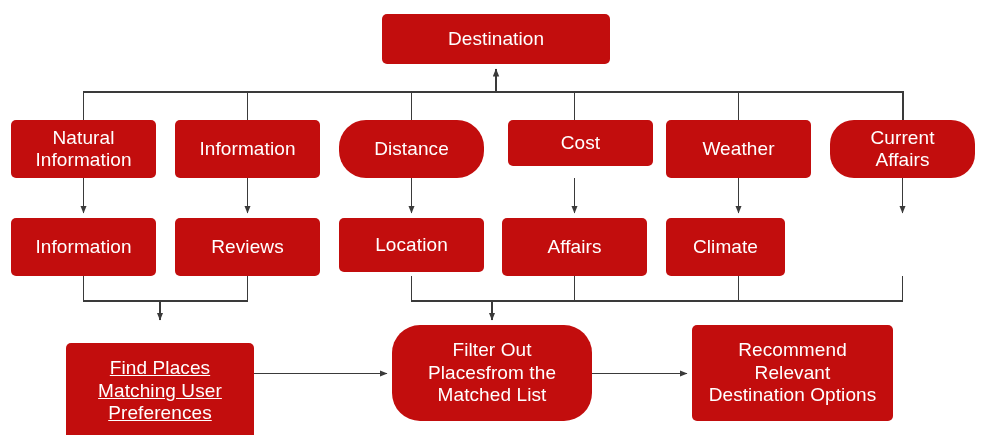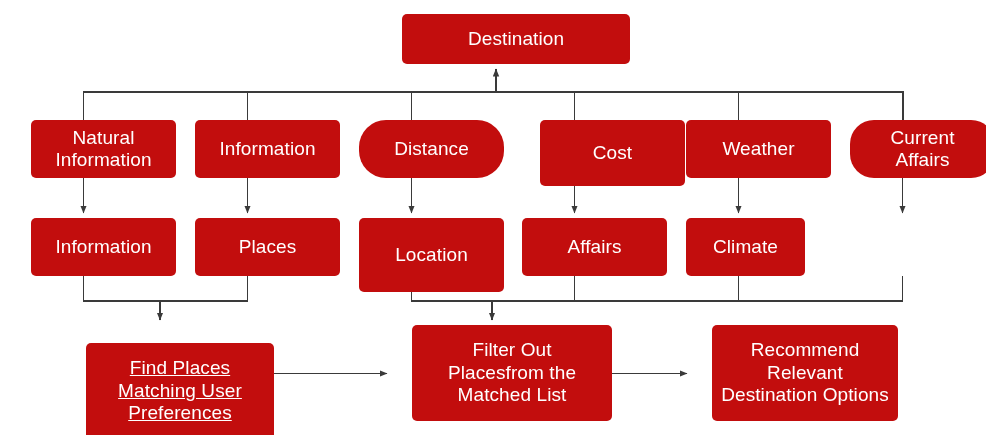--- a/index.html
+++ b/index.html
@@ -36,21 +36,20 @@
     align-items: center;
     justify-content: center;
     text-align: center;
     line-height: 1.18;
     font-size: 19px;
     font-weight: 400;
     letter-spacing: 0.1px;
     padding: 2px 6px;
     z-index: 2;
     white-space: pre-line;
-    margin-left: 20px;
   }
   .node-label {
     display: block;
     white-space: pre-line;
   }
 </style>
 </head>
 <body>
 
 <div id="diagram-canvas">
@@ -104,56 +103,56 @@
   <div class="node" style="left:11px; top:120px; width:145px; height:58px;">
     <span class="node-label">Natural
 Information</span>
   </div>
   <div class="node" style="left:175px; top:120px; width:145px; height:58px;">
     <span class="node-label">Information</span>
   </div>
   <div class="node" style="left:339px; top:120px; width:145px; height:58px;border-radius:27px;">
     <span class="node-label">Distance</span>
   </div>
-  <div class="node" style="left:520px; top:120px; width:145px; height:66px;">
+  <div class="node" style="left:508px; top:120px; width:145px; height:46px;">
     <span class="node-label">Cost</span>
   </div>
   <div class="node" style="left:666px; top:120px; width:145px; height:58px;">
     <span class="node-label">Weather</span>
   </div>
   <div class="node" style="left:830px; top:120px; width:145px; height:58px;border-radius:24px;">
     <span class="node-label">Current
 Affairs</span>
   </div>
 
   <div class="node" style="left:11px; top:218px; width:145px; height:58px;">
     <span class="node-label">Information</span>
   </div>
   <div class="node" style="left:175px; top:218px; width:145px; height:58px;">
-    <span class="node-label">Places</span>
+    <span class="node-label">Reviews</span>
   </div>
-  <div class="node" style="left:339px; top:218px; width:145px; height:74px;">
+  <div class="node" style="left:339px; top:218px; width:145px; height:54px;">
     <span class="node-label">Location</span>
   </div>
   <div class="node" style="left:502px; top:218px; width:145px; height:58px;">
     <span class="node-label">Affairs</span>
   </div>
   <div class="node" style="left:666px; top:218px; width:119px; height:58px;">
     <span class="node-label">Climate</span>
   </div>
 
   <div class="node" style="left:66px; top:343px; width:188px; height:96px;text-decoration:underline;">
     <span class="node-label">Find Places
 Matching User
 Preferences</span>
   </div>
-  <div class="node" style="left:392px; top:325px; width:200px; height:96px;">
+  <div class="node" style="left:392px; top:325px; width:200px; height:96px;border-radius:28px;">
     <span class="node-label">Filter Out
 Placesfrom the
 Matched List</span>
   </div>
-  <div class="node" style="left:692px; top:325px; width:186px; height:96px;">
+  <div class="node" style="left:692px; top:325px; width:201px; height:96px;">
     <span class="node-label">Recommend
 Relevant
 Destination Options</span>
   </div>
 
 </div>
 
 </body></html>

